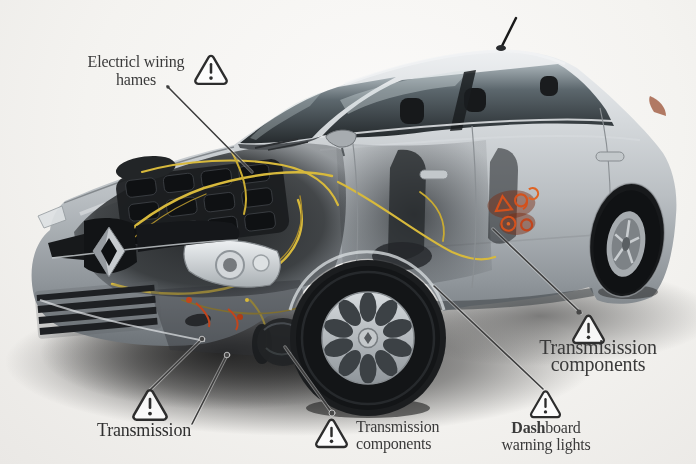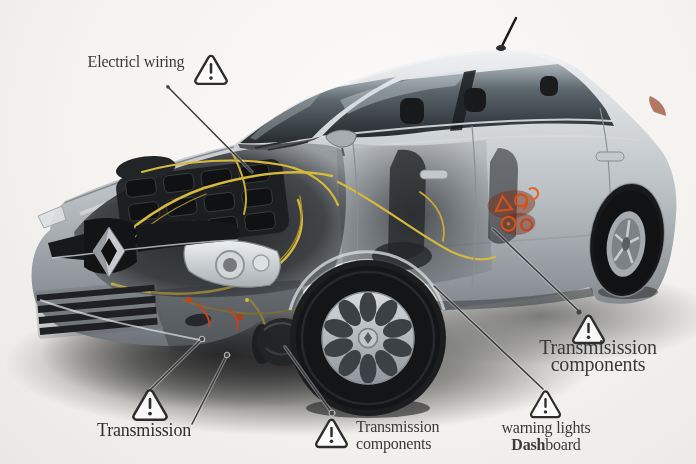--- a/index.html
+++ b/index.html
@@ -291,20 +291,21 @@
     </g>
     <g>
       <path d="M 543,389 L 434,286" stroke="#ffffff" stroke-width="3.4" opacity="0.35"></path>
       <path d="M 543,389 L 434,286" stroke="#3e3e3e" stroke-width="1.6"></path>
     </g>
   </g>
 </svg>
 
   <div class="label lbl-ew">
     <div>Electricl wiring</div>
+    <div>hames</div>
   </div>
   <svg class="warn tri-ew" viewBox="0 0 48 44">
     <path d="M20.9,7.2 a3.6,3.6 0 0 1 6.2,0 L43.4,35.4 a3.6,3.6 0 0 1 -3.1,5.4 H7.7 a3.6,3.6 0 0 1 -3.1,-5.4 Z" fill="#fdfdfd" fill-opacity="0.92" stroke="#2d2d2d" stroke-width="3" stroke-linejoin="round"></path>
     <rect x="22.4" y="14.5" width="3.2" height="13.5" rx="1.6" fill="#2d2d2d"></rect>
     <circle cx="24" cy="33.5" r="2.3" fill="#2d2d2d"></circle>
   </svg>
 
   <svg class="warn tri-tl" viewBox="0 0 48 44">
     <path d="M20.9,7.2 a3.6,3.6 0 0 1 6.2,0 L43.4,35.4 a3.6,3.6 0 0 1 -3.1,5.4 H7.7 a3.6,3.6 0 0 1 -3.1,-5.4 Z" fill="#fdfdfd" fill-opacity="0.92" stroke="#2d2d2d" stroke-width="3" stroke-linejoin="round"></path>
     <rect x="22.4" y="14.5" width="3.2" height="13.5" rx="1.6" fill="#2d2d2d"></rect>
@@ -333,17 +334,17 @@
     <div>Transmisission</div>
     <div>components</div>
   </div>
 
   <svg class="warn tri-db" viewBox="0 0 48 44">
     <path d="M20.9,7.2 a3.6,3.6 0 0 1 6.2,0 L43.4,35.4 a3.6,3.6 0 0 1 -3.1,5.4 H7.7 a3.6,3.6 0 0 1 -3.1,-5.4 Z" fill="#fdfdfd" fill-opacity="0.92" stroke="#2d2d2d" stroke-width="3" stroke-linejoin="round"></path>
     <rect x="22.4" y="14.5" width="3.2" height="13.5" rx="1.6" fill="#2d2d2d"></rect>
     <circle cx="24" cy="33.5" r="2.3" fill="#2d2d2d"></circle>
   </svg>
   <div class="label lbl-db">
+    <div><span class="bold">Dash</span><span>board</span></div>
     <div>warning lights</div>
-    <div><span class="bold">Dash</span><span>board</span></div>
   </div>
 
 </div>
 
 </body></html>

